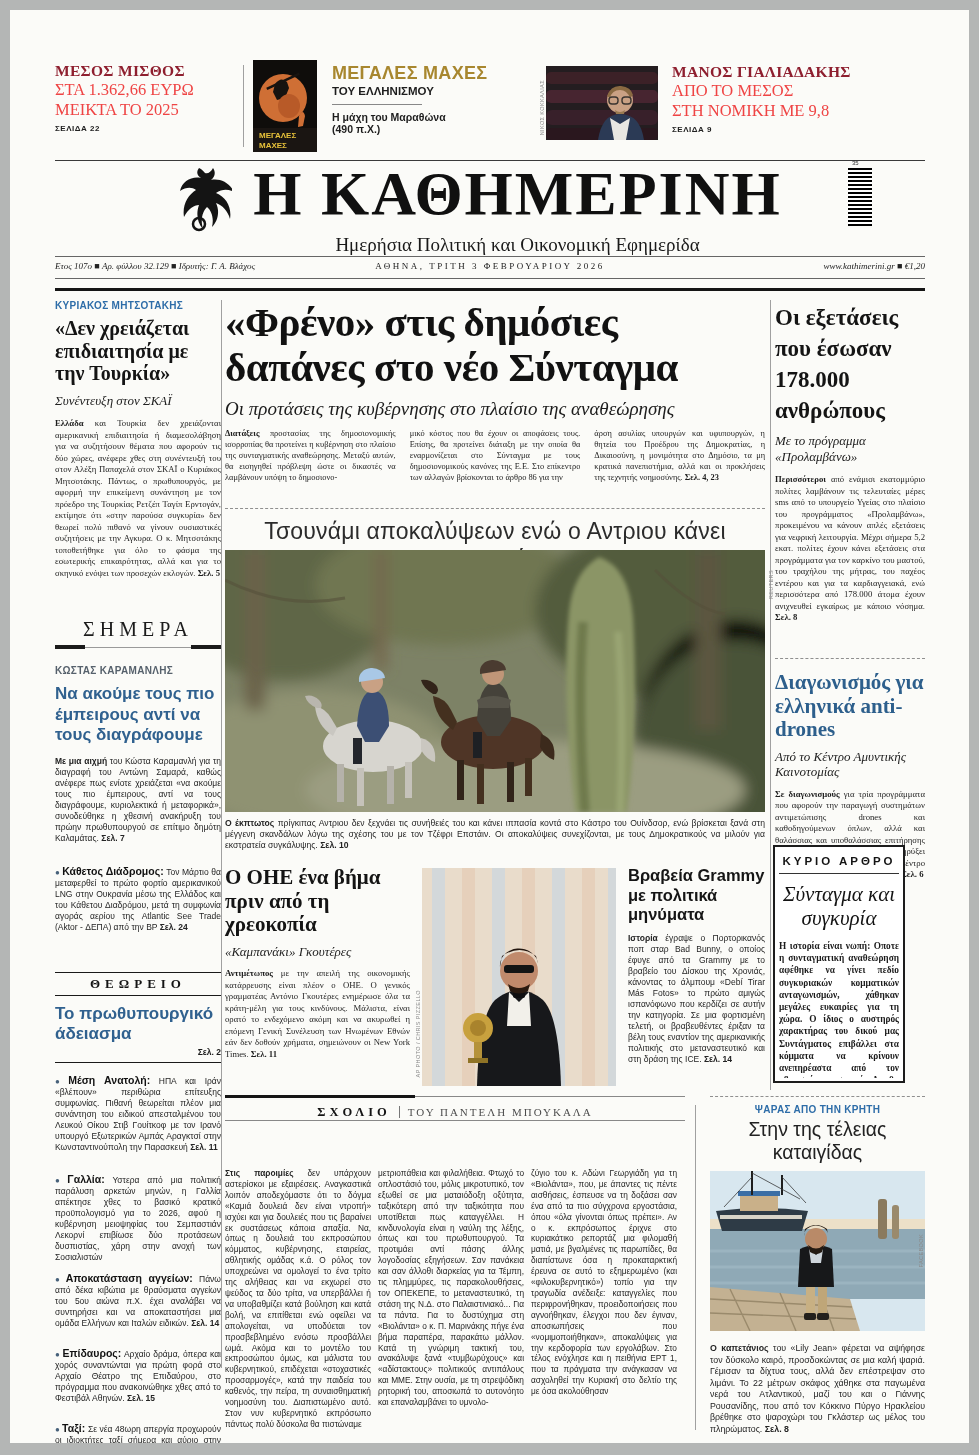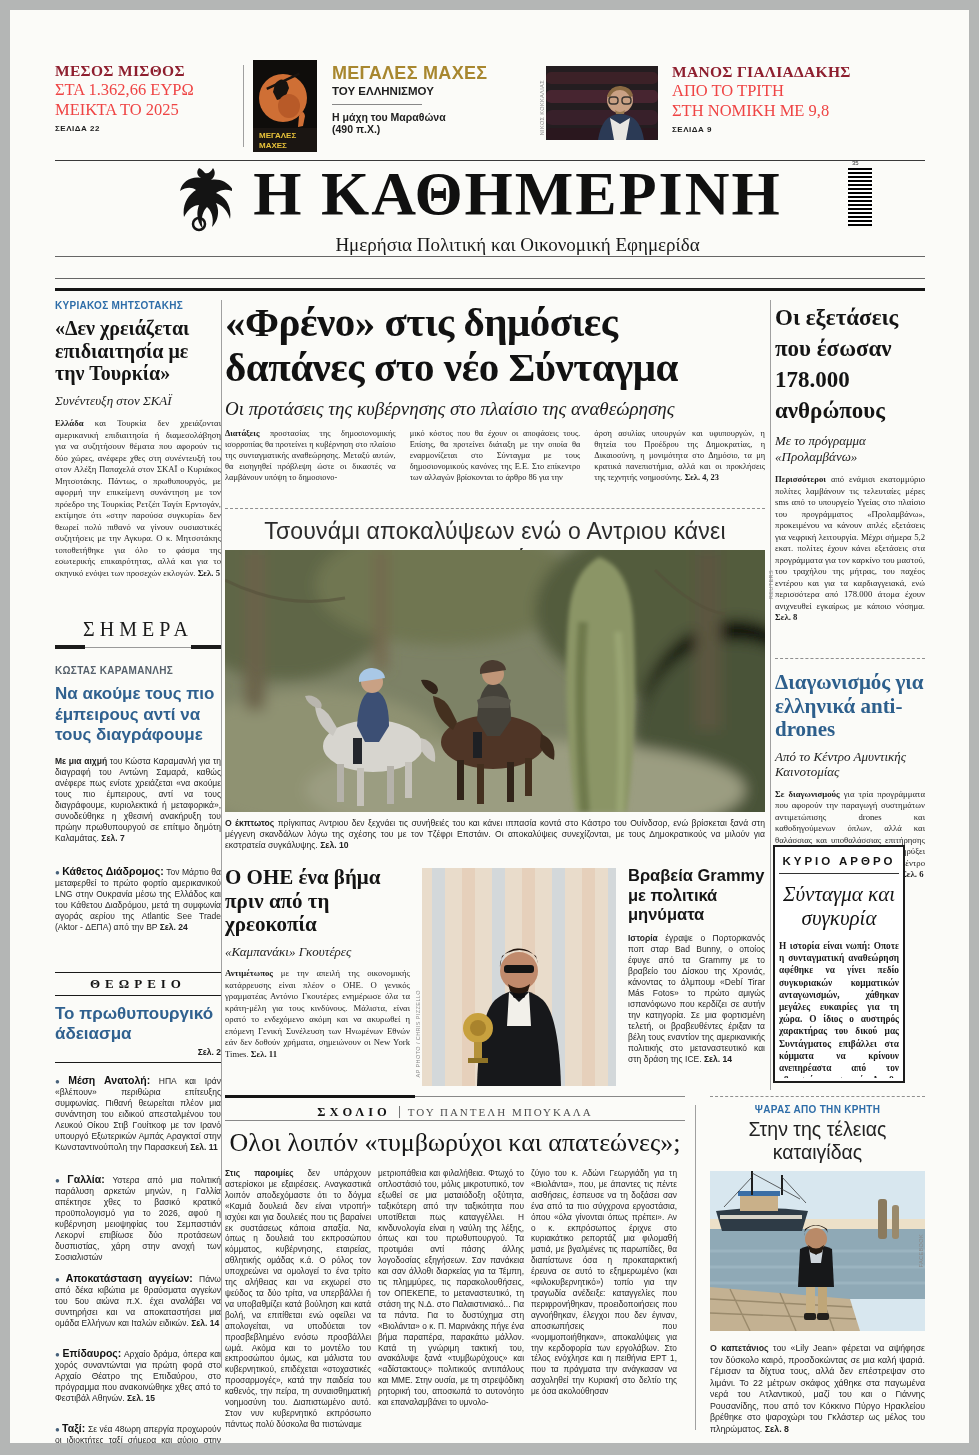--- a/index.html
+++ b/index.html
@@ -86,37 +86,42 @@
       <circle cx="74" cy="34" r="13" fill="#c9a184"></circle>
       <path d="M61,30 q4,-11 14,-10 q10,1 12,9 l-3,3 q-3,-8 -10,-8 q-8,0 -10,8 z" fill="#8a6a42"></path>
       <rect x="63" y="31" width="9" height="7" rx="3" fill="none" stroke="#3a3530" stroke-width="1.4"></rect>
       <rect x="76" y="31" width="9" height="7" rx="3" fill="none" stroke="#3a3530" stroke-width="1.4"></rect>
       <path d="M69,44 q5,4 10,0 l-1,4 -8,0 z" fill="#9a7a50"></path>
     </g>
   </svg>
 
   <div class="abs" style="left:662px;top:53px;width:255px">
     <div class="promo-name">ΜΑΝΟΣ ΓΙΑΛΙΑΔΑΚΗΣ</div>
-    <div class="promo-line">ΑΠΟ ΤΟ ΤΡΙΤΗ</div>
+    <div class="promo-line">ΑΠΟ ΤΟ ΜΕΣΟΣ</div>
     <div class="promo-line">ΣΤΗ ΝΟΜΙΚΗ ΜΕ 9,8</div>
     <div class="promo-page">ΣΕΛΙΔΑ 9</div>
   </div>
 
   <div class="abs hrule" style="left:45px;top:150px;width:870px;background:#3a3a3a"></div>
 
   <svg class="abs" style="left:156px;top:154px" width="66" height="74" viewBox="0 0 66 74">
     <path fill="#141414" d="M33,4 c-3,4 -2,8 2,10 c-9,-2 -19,3 -21,13 c6,-4 12,-4 16,-1 c-8,5 -14,15 -12,27 c4,-8 10,-12 15,-12 c-3,8 -2,18 4,24 c-3,-10 0,-18 4,-22 c5,4 7,12 5,20 c6,-6 8,-16 4,-24 c6,2 12,8 14,16 c2,-12 -4,-22 -14,-26 c6,-4 12,-4 18,-1 c-4,-9 -14,-14 -23,-12 c4,-3 5,-8 2,-12 c-2,4 -5,6 -8,5 c-2,-2 -3,-4 -6,-5 z"></path>
     <circle cx="33" cy="60" r="6" fill="none" stroke="#141414" stroke-width="2.5"></circle>
   </svg>
   <div class="abs serif ctr" style="left:225px;top:224px;width:565px;font-size:19px;color:#1a1a1a">Ημερήσια Πολιτική και Οικονομική Εφημερίδα</div>
   <div class="abs serif ctr" style="left:225px;top:150px;width:565px;font-size:62px;line-height:66px;font-weight:700;letter-spacing:2px;color:#101010">Η ΚΑΘΗΜΕΡΙΝΗ</div>
   <div class="abs" style="left:842px;top:150px;font-size:6px;color:#333">35</div>
   <div class="abs barcode" style="left:838px;top:158px;width:24px;height:58px"></div>
 
   <div class="abs hrule" style="left:45px;top:246px;width:870px"></div>
+  <div class="abs serif" style="left:45px;top:251px;width:870px;height:16px;font-size:9px;color:#222">
+    <span class="abs" style="left:0;top:0;font-style:italic">Ετος 107ο ■ Αρ. φύλλου 32.129 ■ Ιδρυτής: Γ. Α. Βλάχος</span>
+    <span class="abs ctr" style="left:250px;top:0;width:370px;letter-spacing:2.5px">ΑΘΗΝΑ, ΤΡΙΤΗ 3 ΦΕΒΡΟΥΑΡΙΟΥ 2026</span>
+    <span class="abs" style="right:0;top:0;font-style:italic">www.kathimerini.gr ■ €1,20</span>
+  </div>
   <div class="abs hrule" style="left:45px;top:268px;width:870px"></div>
   <div class="abs thick" style="left:45px;top:278px;width:870px"></div>
 
   <div class="abs vrule" style="left:211px;top:290px;height:1068px"></div>
   <div class="abs vrule" style="left:760px;top:290px;height:790px"></div>
   <div class="abs vrule" style="left:685px;top:1095px;height:325px"></div>
 
   <div class="abs" style="left:45px;top:290px;width:166px">
     <div class="kicker">ΚΥΡΙΑΚΟΣ ΜΗΤΣΟΤΑΚΗΣ</div>
     <div class="serif hl-big-serif" style="font-size:20px;line-height:22.5px;margin-top:6px">«Δεν χρειάζεται επιδιαιτησία με την Τουρκία»</div>
@@ -268,21 +273,20 @@
     <div style="font-weight:700;font-size:16.5px;line-height:19.5px;color:#151515">Βραβεία Grammy με πολιτικά μηνύματα</div>
     <div class="body-sans" style="margin-top:8px;height:156px;overflow:hidden"><span class="lead">Ιστορία</span><span> έγραψε ο Πορτορικανός ποπ σταρ Bad Bunny, ο οποίος έφυγε από τα Grammy με το βραβείο του Δίσκου της Χρονιάς, κάνοντας το άλμπουμ «Debí Tirar Más Fotos» το πρώτο αμιγώς ισπανόφωνο που κερδίζει σε αυτήν την κατηγορία. Σε μια φορτισμένη τελετή, οι βραβευθέντες έριξαν τα βέλη τους εναντίον της αμερικανικής πολιτικής στο μεταναστευτικό και στη δράση της ICE.</span> <span class="pref">Σελ. 14</span></div>
   </div>
 
   <div class="abs" style="left:215px;top:1086px;width:460px;height:1px;background:#888"></div>
   <div class="abs" style="left:215px;top:1084.5px;width:190px;height:3.5px;background:#151515"></div>
   <div class="abs ctr" style="left:215px;top:1092px;width:460px">
     <span class="serif" style="font-weight:700;font-size:12.5px;letter-spacing:4px;color:#141414">ΣΧΟΛΙΟ</span><span class="serif" style="font-size:11px;letter-spacing:2px;color:#4c4c4c;border-left:1px solid #777;padding-left:8px;margin-left:8px">ΤΟΥ ΠΑΝΤΕΛΗ ΜΠΟΥΚΑΛΑ</span>
   </div>
   <div class="abs hrule" style="left:215px;top:1110px;width:460px;background:#888"></div>
-  <div class="abs serif ctr" style="left:215px;top:1118px;width:460px;font-size:26px;color:#161616">Ολοι λοιπόν «τυμβωρύχοι και απατεώνες»;</div>
   <div class="abs" style="left:215px;top:1158px;width:460px;display:flex;gap:7px">
     <div class="body-sans" style="width:146px;font-size:8.3px;line-height:10.9px;height:262px;overflow:hidden"><span class="lead">Στις παροιμίες</span><span> δεν υπάρχουν αστερίσκοι με εξαιρέσεις. Αναγκαστικά λοιπόν αποδεχόμαστε ότι το δόγμα «Καμιά δουλειά δεν είναι ντροπή» ισχύει και για δουλειές που τις βαραίνει εκ συστάσεως κάποια απαξία. Να, όπως η δουλειά του εκπροσώπου κόμματος, κυβέρνησης, εταιρείας, αθλητικής ομάδας κ.ά. Ο ρόλος τον υποχρεώνει να ομολογεί το ένα τρίτο της αλήθειας και να εκχωρεί στο ψεύδος τα δύο τρίτα, να υπερβάλλει ή να υποβαθμίζει κατά βούληση και κατά βολή, να επιτίθεται ενώ οφείλει να απολογείται, να υποδύεται τον προσβεβλημένο ενόσω προσβάλλει ωμά. Ακόμα και το μοντέλο του εκπροσώπου όμως, και μάλιστα του κυβερνητικού, επιδέχεται «στοχαστικές προσαρμογές», κατά την παιδεία του καθενός, την πείρα, τη συναισθηματική νοημοσύνη του. Διαπιστωμένο αυτό. Στον νυν κυβερνητικό εκπρόσωπο πάντως πολύ δύσκολα θα πιστώναμε</span></div>
     <div class="body-sans" style="width:146px;font-size:8.3px;line-height:10.9px;height:262px;overflow:hidden">μετριοπάθεια και φιλαλήθεια. Φτωχό το οπλοστάσιό του, μόλις μικροτυπικό, τον εξωθεί σε μια ματαιόδοξη οξύτητα, ταξικότερη από την ταξικότητα που υποτίθεται πως καταγγέλλει. Η κινδυνολογία είναι η ναύλη της λέξης, όπως και του πρωθυπουργού. Τα προτιμάει αντί πάσης άλλης λογοδοσίας εξηγήσεων. Σαν πανάκεια και σαν άλλοθι διαρκείας για τα Τέμπη, τις πλημμύρες, τις παρακολουθήσεις, τον ΟΠΕΚΕΠΕ, το μεταναστευτικό, τη στάση της Ν.Δ. στο Παλαιστινιακό... Για τα πάντα. Για το δυστύχημα στη «Βιολάντα» ο κ. Π. Μαρινάκης πήγε ένα βήμα παραπέρα, παρακάτω μάλλον. Κατά τη γνώριμη τακτική του, ανακάλυψε ξανά «τυμβωρύχους» και «αδίστακτους» πολιτικούς αντιπάλους και ΜΜΕ. Στην ουσία, με τη στρεψόδικη ρητορική του, αποσιωπά το αυτονόητο και επαναλαμβάνει το υμνολο-</div>
     <div class="body-sans" style="width:146px;font-size:8.3px;line-height:10.9px;height:262px;overflow:hidden">ζύγιο του κ. Αδώνι Γεωργιάδη για τη «Βιολάντα», που, με άπαντες τις πέντε αισθήσεις, έσπευσε να τη δοξάσει σαν ένα από τα πιο σύγχρονα εργοστάσια, όπου «όλα γίνονται όπως πρέπει». Αν ο κ. εκπρόσωπος έριχνε στο κυριακάτικο ρεπορτάζ μια φιλομαθή ματιά, με βγαλμένες τις παρωπίδες, θα διαπίστωνε όσα η προκαταρκτική έρευνα σε αυτό το εξημερωμένο (και «φιλοκυβερνητικό») τοπίο για την τραγωδία ανέδειξε: καταγγελίες που περιφρονήθηκαν, προειδοποιήσεις που αγνοήθηκαν, έλεγχοι που δεν έγιναν, αποσιωπήσεις που «νομιμοποιήθηκαν», αποκαλύψεις για την κερδοφορία των εργολάβων. Στο τέλος ενόχλησε και η πειθήνια ΕΡΤ 1, που τα πράγματα την ανάγκασαν να ασχοληθεί την Κυριακή στο δελτίο της με όσα ακολούθησαν</div>
   </div>
 
   <div class="abs" style="left:765px;top:292px;width:150px">
     <div class="serif hl-big-serif" style="font-size:23px;line-height:31px">Οι εξετάσεις που έσωσαν 178.000 ανθρώπους</div>
     <div class="deck-it" style="margin-top:7px">Με το πρόγραμμα «Προλαμβάνω»</div>
     <div class="body-serif" style="margin-top:10px;height:170px;overflow:hidden"><span class="lead">Περισσότεροι</span><span> από ενάμισι εκατομμύριο πολίτες λαμβάνουν τις τελευταίες μέρες sms από το υπουργείο Υγείας στο πλαίσιο του προγράμματος «Προλαμβάνω», προκειμένου να κάνουν απλές εξετάσεις για νεφρική λειτουργία. Μέχρι σήμερα 5,2 εκατ. πολίτες έχουν κάνει εξετάσεις στα προγράμματα για τον καρκίνο του μαστού, του τραχήλου της μήτρας, του παχέος εντέρου και για τα καρδιαγγειακά, ενώ περισσότερα από 178.000 άτομα έχουν ανιχνευθεί εγκαίρως με κάποιο νόσημα.</span> <span class="pref">Σελ. 8</span></div>

